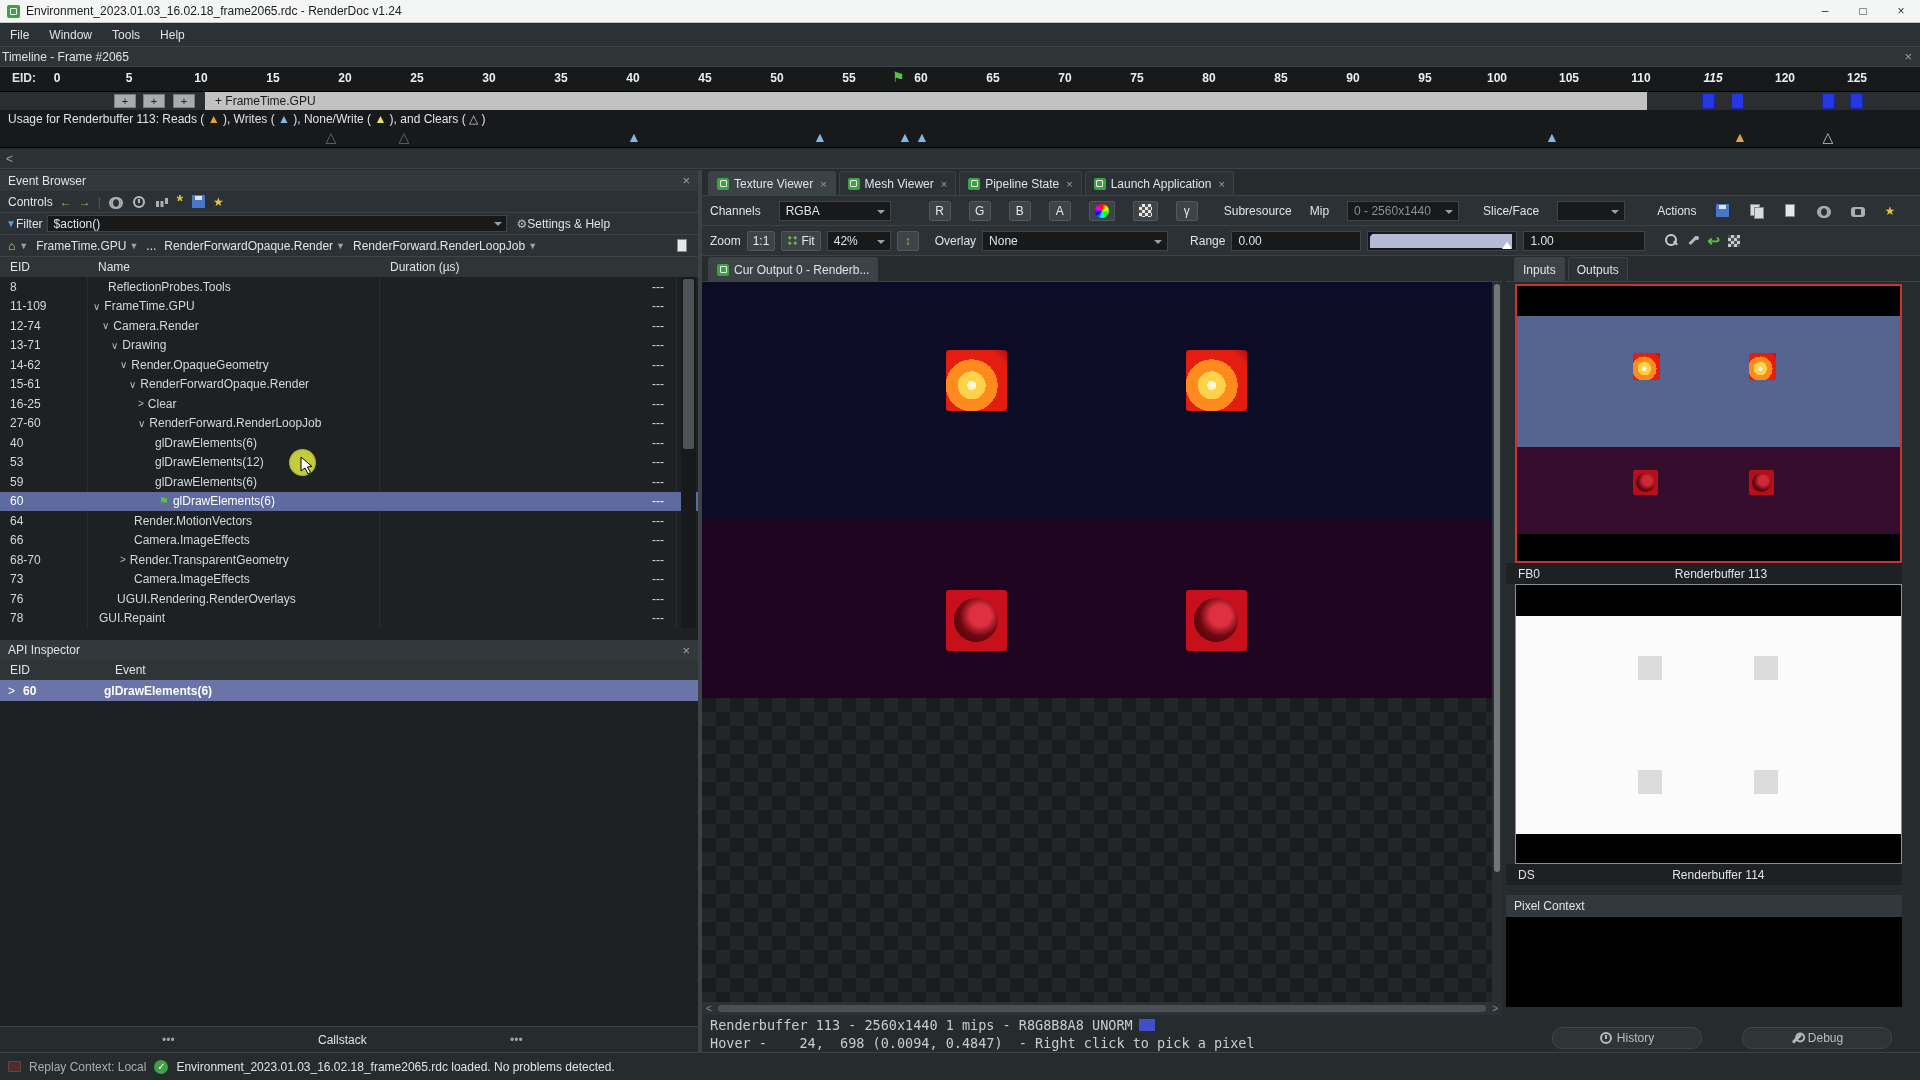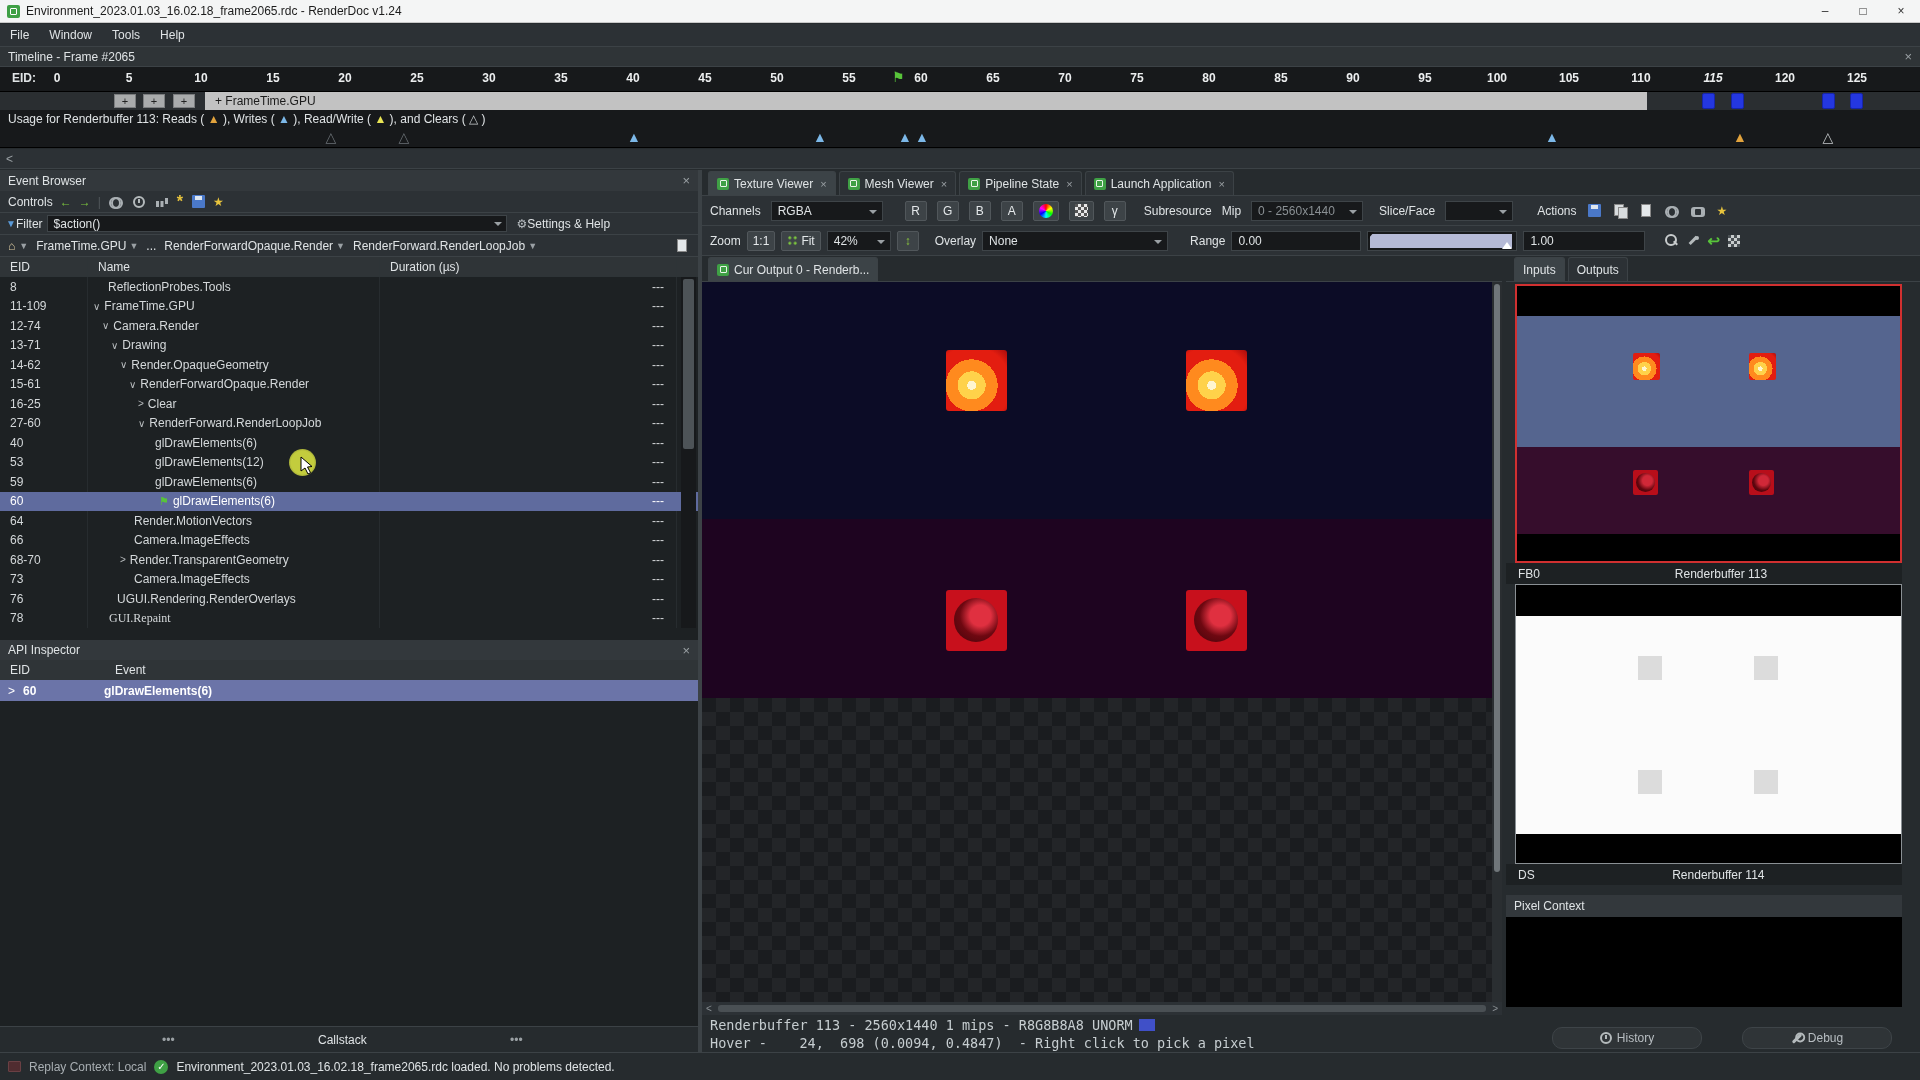--- a/index.html
+++ b/index.html
@@ -19,21 +19,21 @@
   .titlebar{left:0;top:0;width:1920px;height:23px;background:#f4f5f5;color:#1c1c1c;display:flex;align-items:center;border-bottom:1px solid #c8c8c8}
   .appicon{width:13px;height:13px;background:var(--green);border-radius:2px;margin:0 6px 0 7px;position:relative}
   .appicon::after{content:"";position:absolute;inset:3px;border:1.5px solid #fff;border-radius:1px}
   .winbtn{width:38px;height:22px;display:flex;align-items:center;justify-content:center;color:#333;font-size:12px}
 
   
   .menubar{left:0;top:24px;width:1920px;height:23px;background:var(--tool);display:flex;align-items:center;border-bottom:1px solid var(--border)}
   .menuitem{padding:0 10px;height:100%;display:flex;align-items:center}
 
   
-  .tl-header{left:0;top:47px;width:1920px;height:20px;background:#2f3437;display:flex;align-items:center;padding-left:8px;border-bottom:1px solid var(--border)}
+  .tl-header{left:0;top:47px;width:1920px;height:20px;background:#2f3437;display:flex;align-items:center;padding-left:2px;border-bottom:1px solid var(--border)}
   .ruler{left:0;top:67px;width:1920px;height:25px;background:var(--darker);border-bottom:1px solid #000}
   .tick{position:absolute;top:4px;transform:translateX(-50%);color:#eceeef;font-size:12px;font-weight:bold}
   .flagmark{position:absolute;top:2px;color:#58c43a;font-size:14px}
   .bar-row{left:0;top:92px;width:1920px;height:18px;background:#2a2e31}
   .plusbox{position:absolute;top:2px;width:22px;height:14px;background:#a9abac;border:1px solid #7c7e80;color:#222;
            display:flex;align-items:center;justify-content:center;font-size:11px}
   .framebar{position:absolute;left:205px;top:0;width:1442px;height:18px;background:#c2c2c2;color:#1b1b1b;
             display:flex;align-items:center;padding-left:10px;font-size:12px}
   .bluerect{position:absolute;top:1px;width:13px;height:16px;background:#2437e0;border-radius:2px;border:1px solid #1625a8}
   .usage-row{left:0;top:110px;width:1920px;height:18px;background:var(--darker);display:flex;align-items:center;padding-left:8px;white-space:pre}
@@ -79,21 +79,21 @@
 
   
   .vsep{left:698px;top:170px;width:4px;height:882px;background:var(--border)}
   .tv-tabs{left:702px;top:170px;width:1218px;height:26px;background:var(--bg);display:flex;align-items:flex-end;padding-left:6px;gap:3px;border-bottom:1px solid var(--border)}
   .tab{display:flex;align-items:center;gap:5px;height:24px;padding:0 8px;background:var(--tool);border:1px solid var(--border);border-bottom:none;border-radius:3px 3px 0 0}
   .tab.active{background:#3c4347}
   .gicon{width:12px;height:12px;background:var(--green);border-radius:2px;position:relative}
   .gicon::after{content:"";position:absolute;inset:2.5px;border:1.2px solid #eaf5ea;border-radius:1px}
   .tabx{color:var(--dim);font-size:11px;margin-left:2px}
   .toolrow{background:var(--tool);display:flex;align-items:center;border-bottom:1px solid var(--border)}
-  .tv-tb1{left:702px;top:196px;width:1218px;height:30px;padding-left:8px;gap:10px}
+  .tv-tb1{left:702px;top:196px;width:1218px;height:30px;padding-left:8px;gap:18px}
   .tv-tb2{left:702px;top:226px;width:1218px;height:30px;padding-left:8px;gap:6px}
   .combo{background:var(--darker);border:1px solid #3e4448;height:20px;display:inline-flex;align-items:center;padding:0 18px 0 6px;position:relative}
   .combo::after{content:"";position:absolute;right:5px;top:8px;border:4px solid transparent;border-top-color:var(--dim)}
   .tbtn{background:#3d4347;border:1px solid #51575b;border-radius:2px;height:20px;min-width:22px;display:inline-flex;align-items:center;justify-content:center;color:#e4e8ea;padding:0 5px;gap:3px}
   .wheel{width:14px;height:14px;border-radius:50%;background:conic-gradient(#f00,#ff0,#0f0,#0ff,#00f,#f0f,#f00)}
   .checker8{width:13px;height:13px;background:repeating-conic-gradient(#e8e8e8 0% 25%,#555 0% 50%);background-size:6px 6px}
   .fitdots{width:11px;height:11px;background:radial-gradient(#7cc63e 1.4px,transparent 1.5px);background-size:5.5px 5.5px}
   .valbox{background:var(--darker);border:1px solid #3e4448;height:20px;display:inline-flex;align-items:center;padding:0 6px}
   .rslider{position:relative;width:150px;height:20px;background:var(--darker);border:1px solid #3e4448}
   .rfill{position:absolute;left:2px;top:2px;bottom:2px;width:142px;background:#b5bad6}
@@ -229,21 +229,21 @@
   <div class="plusbox" style="left:173px">+</div>
   <div class="framebar">+ FrameTime.GPU</div>
   <div id="bluerects">
       <div class="bluerect" style="left: 1702px;"></div>
       <div class="bluerect" style="left: 1731px;"></div>
       <div class="bluerect" style="left: 1822px;"></div>
       <div class="bluerect" style="left: 1850px;"></div>
     </div>
 </div>
 <div class="abs usage-row">
-  <span>Usage for Renderbuffer 113: </span><span>Reads ( </span><span style="color:#e2a33d">▲</span><span> ), Writes ( </span><span style="color:#7cb8e8">▲</span><span> ), Read/Write ( </span><span style="color:#e8e455">▲</span><span> ), and Clears ( </span><span style="color:#c2c6c8">△</span><span> )</span>
+  <span>Usage for Renderbuffer 113: </span><span>Reads ( </span><span style="color:#e2a33d">▲</span><span> ), Writes ( </span><span style="color:#7cb8e8">▲</span><span> ), None/Write ( </span><span style="color:#e8e455">▲</span><span> ), and Clears ( </span><span style="color:#c2c6c8">△</span><span> )</span>
 </div>
 <div class="abs markers-row">
     <div id="markers">
       <span class="mk" style="left: 331px; color: rgb(106, 112, 117);">△</span>
       <span class="mk" style="left: 404px; color: rgb(106, 112, 117);">△</span>
       <span class="mk" style="left: 634px; color: rgb(124, 184, 232);">▲</span>
       <span class="mk" style="left: 820px; color: rgb(124, 184, 232);">▲</span>
       <span class="mk" style="left: 905px; color: rgb(124, 184, 232);">▲</span>
       <span class="mk" style="left: 922px; color: rgb(124, 184, 232);">▲</span>
       <span class="mk" style="left: 1552px; color: rgb(124, 184, 232);">▲</span>
@@ -476,21 +476,21 @@
       <span class="c-name">
         <span style="position: absolute; left: 29px; display: flex; align-items: center; white-space: nowrap;">
           <span>UGUI.Rendering.RenderOverlays</span>
         </span>
       </span>
       <span class="c-dur">---</span>
     </div>
     <div class="erow">
       <span class="c-eid">78</span>
       <span class="c-name">
-        <span style="position: absolute; left: 21px; display: flex; align-items: flex-start; white-space: nowrap; font-family: Liberation Serif, serif;">
+        <span style="position: absolute; left: 11px; display: flex; align-items: flex-start; white-space: nowrap;">
           <span>GUI.Repaint</span>
         </span>
       </span>
       <span class="c-dur">---</span>
     </div>
   </div>
 <div class="abs eb-scroll">
     <div class="eb-thumb"></div>
   </div>
 <div class="abs eb-fill"></div>

